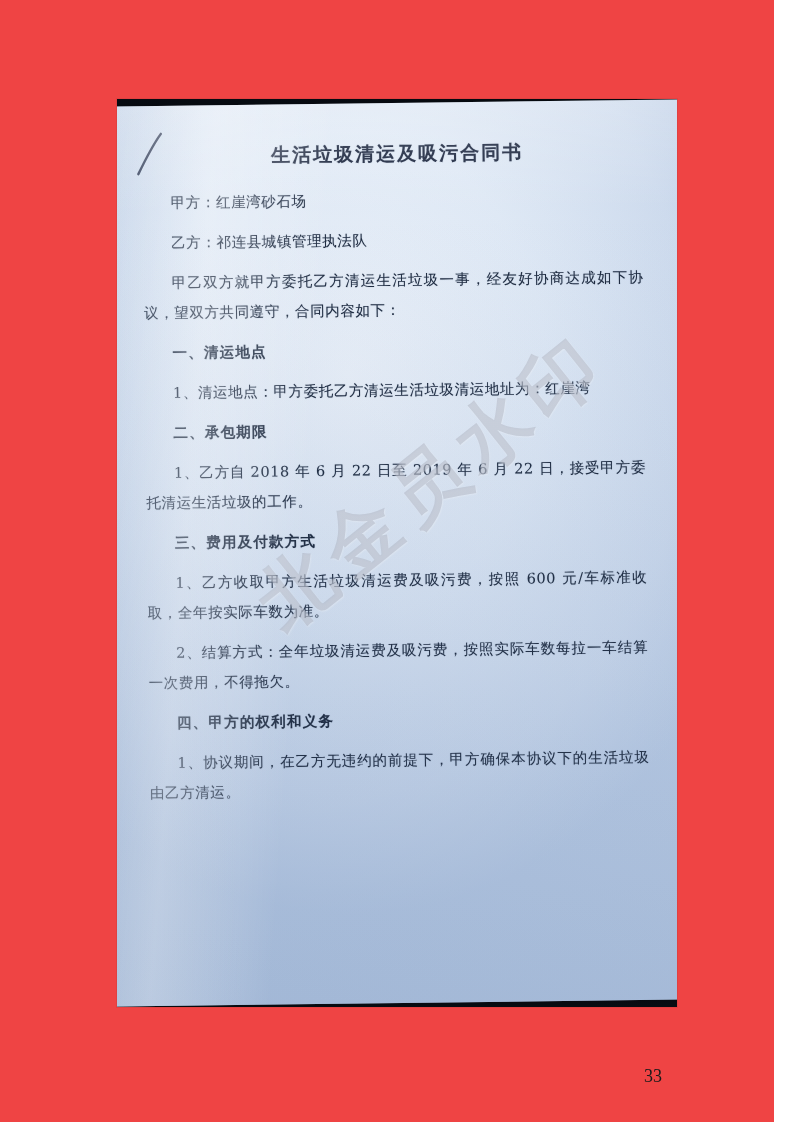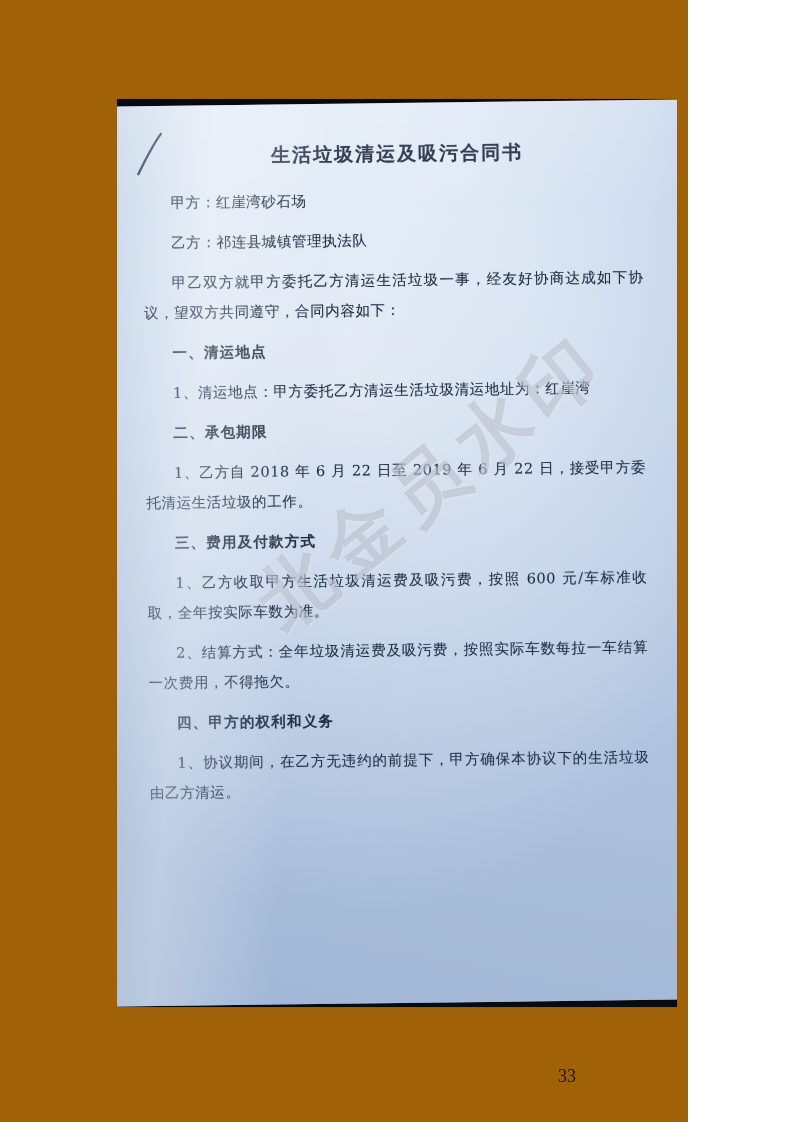--- a/index.html
+++ b/index.html
@@ -12,23 +12,23 @@
     height: 1122px;
     font-family: "Liberation Serif", "DejaVu Serif", serif;
     position: relative;
     overflow: hidden;
   }
 
   
   .page {
     position: absolute;
     left: 0; top: 0;
-    width: 688px;
+    width: 774px;
     height: 1122px;
-    background: #a16207;
+    background: #ef4444;
     text-decoration: underline;
   }
 
   
   .scan-photo {
     position: absolute;
     left: 117px;
     top: 99px;
     width: 560px;
     height: 908px;

